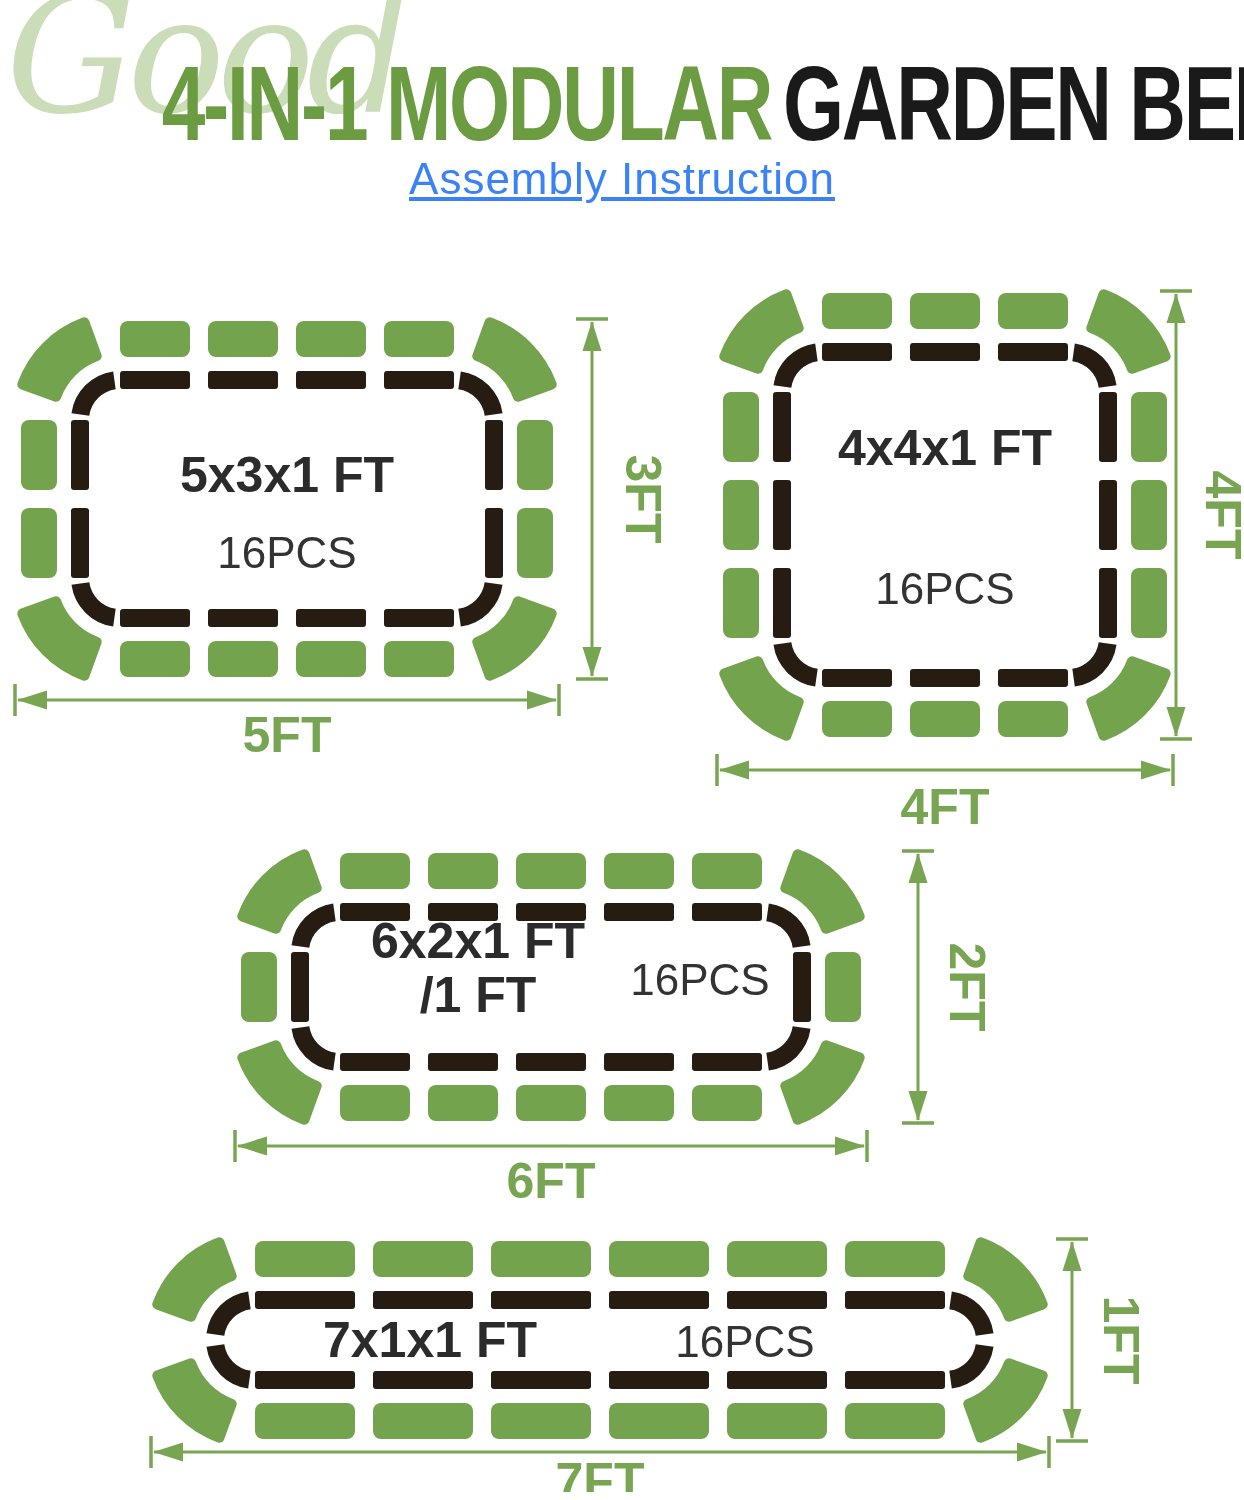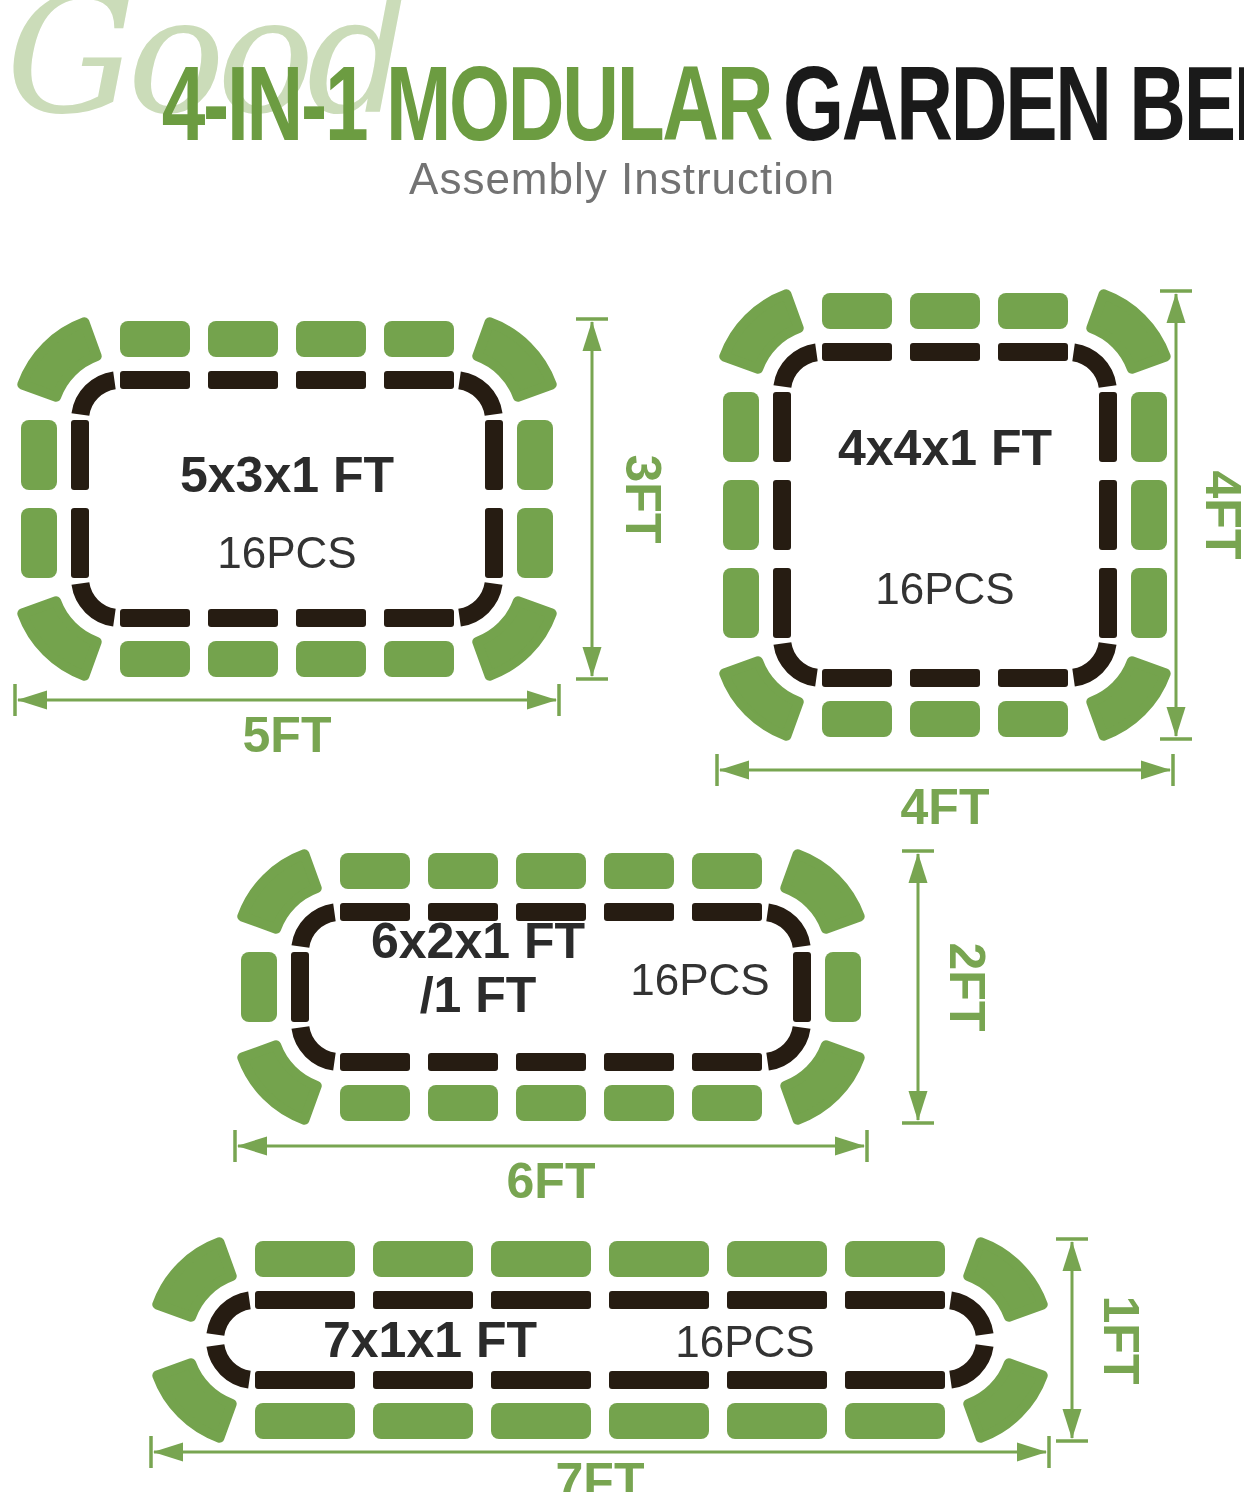--- a/index.html
+++ b/index.html
@@ -41,23 +41,24 @@
   .title .t-green{color:#6C9C41;padding-right:16px;}
   .title .t-dark{color:#1A1A1A;}
   .subtitle{
     position:absolute;
     top:154px;
     left:0;
     width:100%;
     text-align:center;
     font-size:44px;
     font-weight:400;
-    color:#737373;
+    color:#3b82f6;
     letter-spacing:1px;
     z-index:2;
+    text-decoration:underline;
   }
   #diagram-canvas{
     position:absolute;
     top:0;
     left:0;
     z-index:3;
   }
   #diagram-canvas text.size-label{
     font-family:"Liberation Sans", sans-serif;
     font-size:50px;

